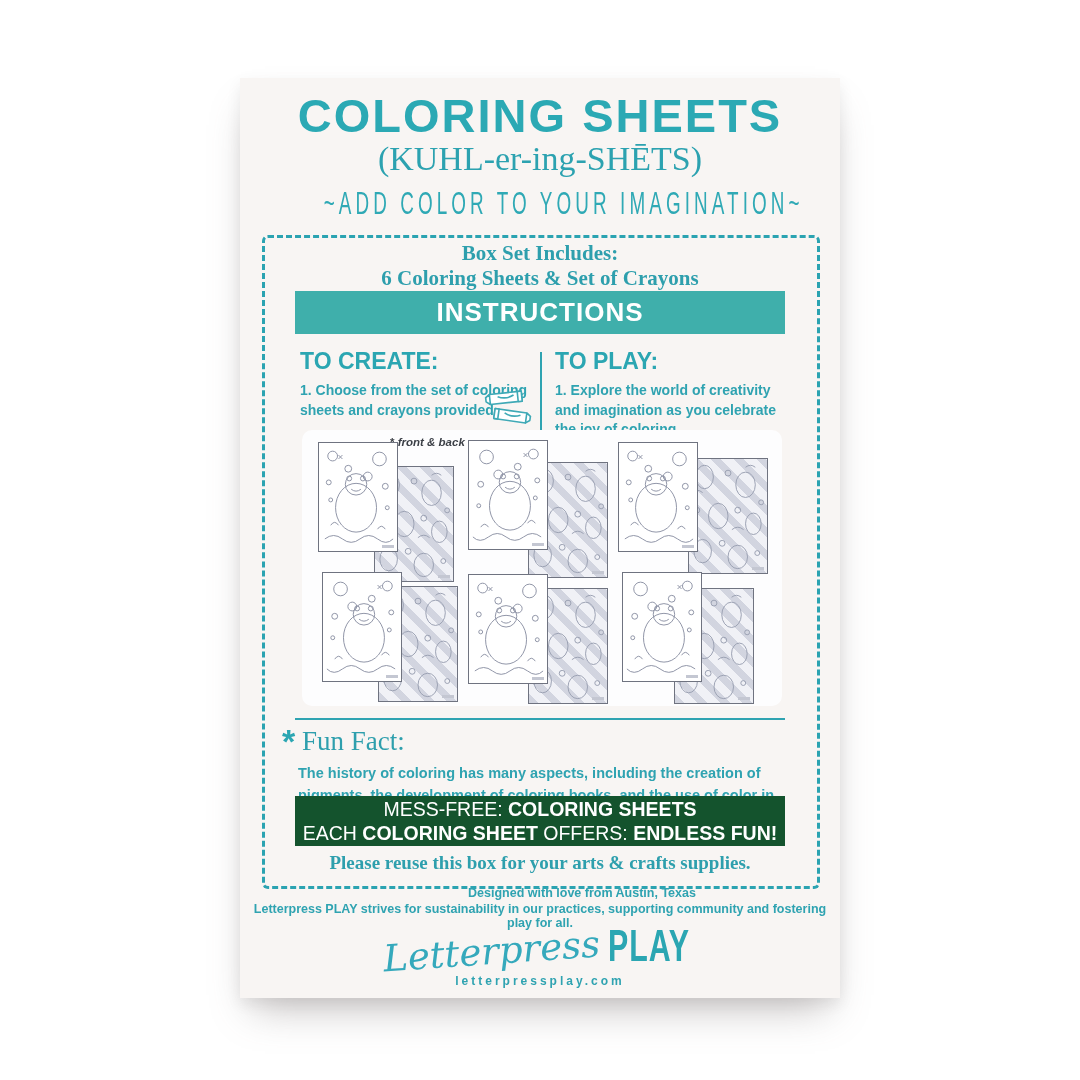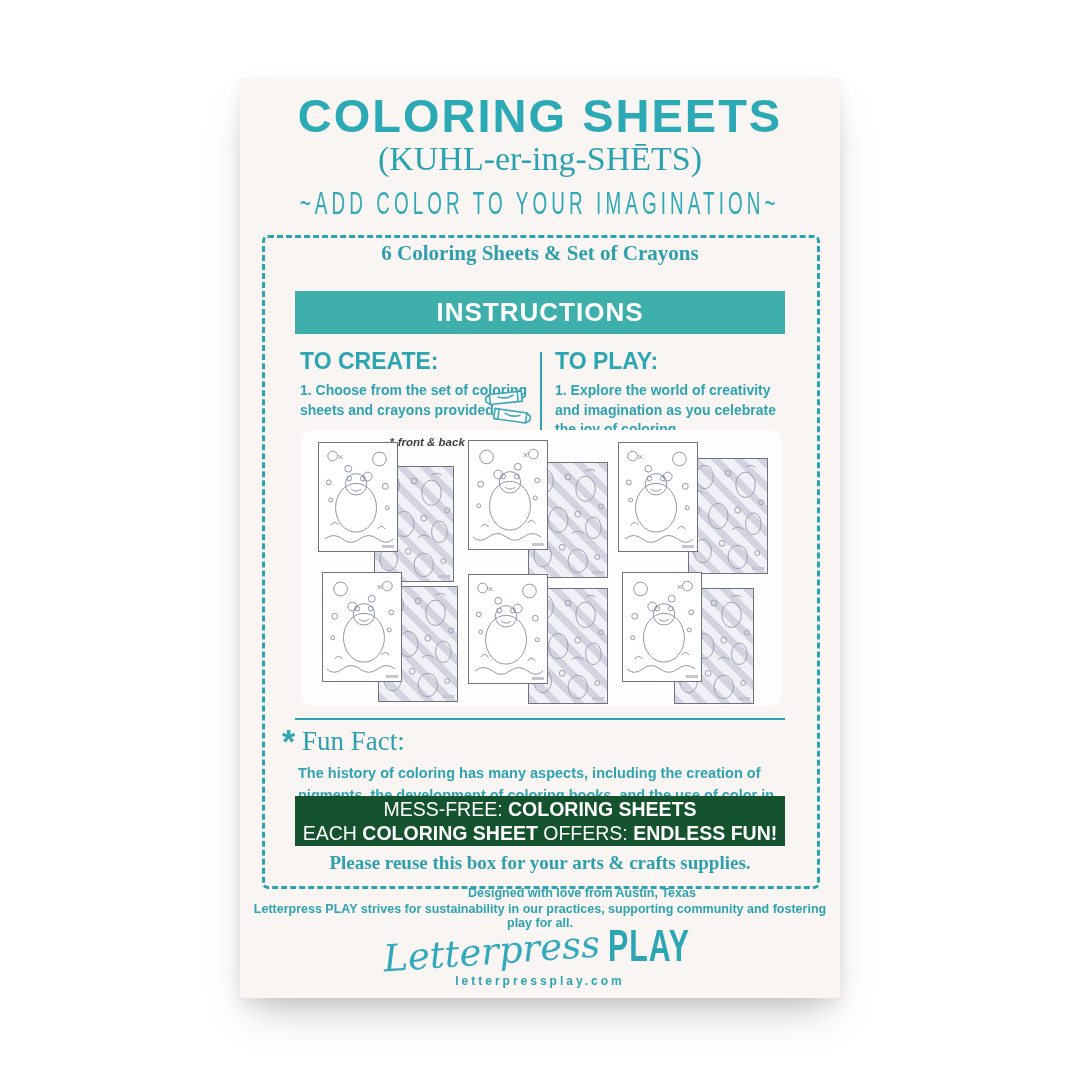--- a/index.html
+++ b/index.html
@@ -14,21 +14,21 @@
   }
   
   .title{
     position:absolute;left:0;top:10px;width:100%;text-align:center;
     font-size:47px;font-weight:800;letter-spacing:2px;color:#2BA9B4;
   }
   .pronunciation{
     position:absolute;left:0;top:62px;width:100%;text-align:center;
     font-family:"Liberation Serif", serif;font-size:34px;color:#2CA2B0;
   }
-  .tagline-wrap{position:absolute;left:0;top:112px;width:100%;text-align:center;}
+  .tagline-wrap{position:absolute;left:0;top:112px;width:100%;text-align:center;padding-left:24px;}
   .tagline{
     display:inline-block;transform:scale(.82,1.35);transform-origin:center;
     font-size:23px;letter-spacing:5px;font-weight:500;color:#2FA9B5;white-space:nowrap;
   }
   
   .dashed-box{
     position:absolute;left:22px;top:157px;width:552px;height:648px;
     border:3px dashed #2BA3B1;border-radius:6px;
   }
   .boxset{
@@ -162,20 +162,21 @@
 
     <div class="title">COLORING SHEETS</div>
     <div class="pronunciation">(KUHL-er-ing-SHĒTS)</div>
     <div class="tagline-wrap">
       <span class="tagline">~ADD COLOR TO YOUR IMAGINATION~</span>
     </div>
 
     <div class="dashed-box"></div>
 
     <div class="boxset">
+      <div>Box Set Includes:</div>
       <div>6 Coloring Sheets &amp; Set of Crayons</div>
     </div>
 
     <div class="banner1">INSTRUCTIONS</div>
 
     <div class="col col-create">
       <h3>TO CREATE:</h3>
       <p class="step">1. Choose from the set of coloring sheets and crayons provided.</p>
     </div>
     <div class="col-divider"></div>

